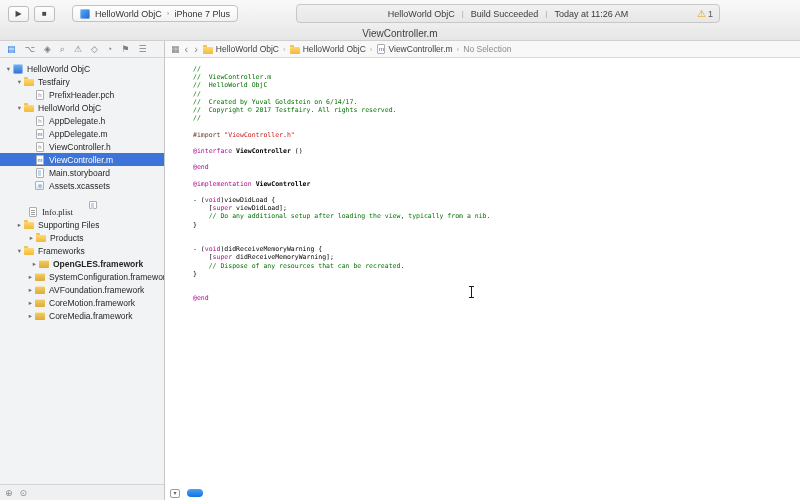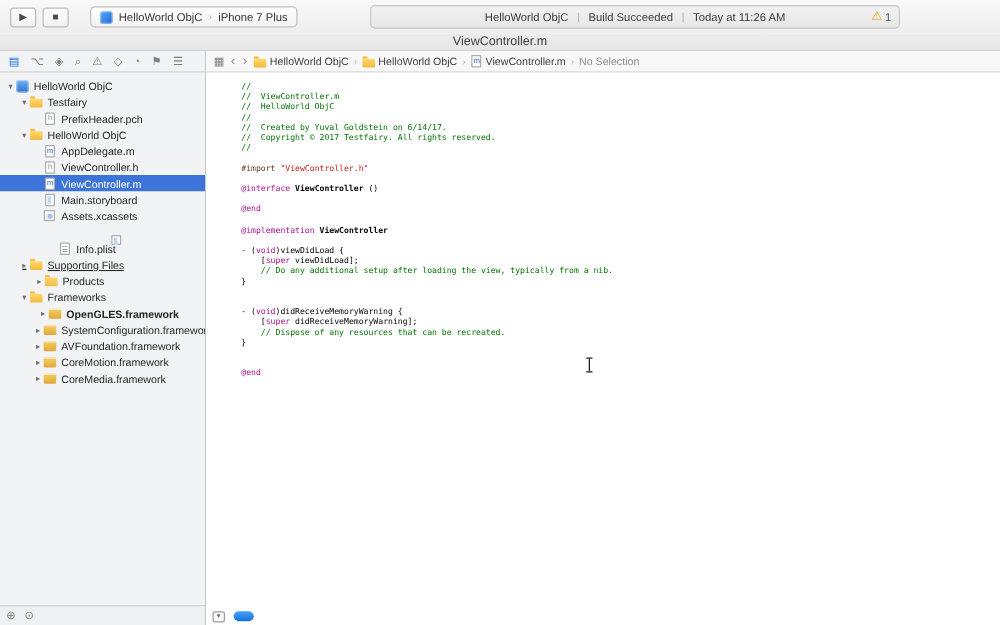--- a/index.html
+++ b/index.html
@@ -140,20 +140,25 @@
             <span class="file-icon icon-h">h</span>
             <span class="tree-label">PrefixHeader.pch</span>
           </div>
           <div class="tree-row" style="padding-left: 15px;">
             <span class="disclosure">▾</span>
             <span class="file-icon icon-folder"></span>
             <span class="tree-label">HelloWorld ObjC</span>
           </div>
           <div class="tree-row" style="padding-left: 26px;">
             <span class="disclosure"></span>
+            <span class="file-icon icon-h">h</span>
+            <span class="tree-label">AppDelegate.h</span>
+          </div>
+          <div class="tree-row" style="padding-left: 26px;">
+            <span class="disclosure"></span>
             <span class="file-icon icon-m">m</span>
             <span class="tree-label">AppDelegate.m</span>
           </div>
           <div class="tree-row" style="padding-left: 26px;">
             <span class="disclosure"></span>
             <span class="file-icon icon-h">h</span>
             <span class="tree-label">ViewController.h</span>
           </div>
           <div class="tree-row selected" style="padding-left: 26px;">
             <span class="disclosure"></span>
@@ -168,26 +173,26 @@
           <div class="tree-row" style="padding-left: 26px;">
             <span class="disclosure"></span>
             <span class="file-icon icon-assets"></span>
             <span class="tree-label">Assets.xcassets</span>
           </div>
           <div class="tree-row" style="padding-left: 26px; flex-direction: column;">
             <span class="disclosure"></span>
             <span class="file-icon icon-storyboard"></span>
             <span class="tree-label">LaunchScreen.storyboard</span>
           </div>
-          <div class="tree-row" style="padding-left: 38px;">
+          <div class="tree-row" style="padding-left: 19px; font-family: Liberation Serif, serif;">
             <span class="disclosure"></span>
             <span class="file-icon icon-plist"></span>
             <span class="tree-label">Info.plist</span>
           </div>
-          <div class="tree-row" style="padding-left: 15px; text-decoration: underline;">
+          <div class="tree-row" style="padding-left: 15px;">
             <span class="disclosure">▸</span>
             <span class="file-icon icon-folder"></span>
             <span class="tree-label">Supporting Files</span>
           </div>
           <div class="tree-row" style="padding-left: 27px;">
             <span class="disclosure">▸</span>
             <span class="file-icon icon-folder"></span>
             <span class="tree-label">Products</span>
           </div>
           <div class="tree-row" style="padding-left: 15px;">

